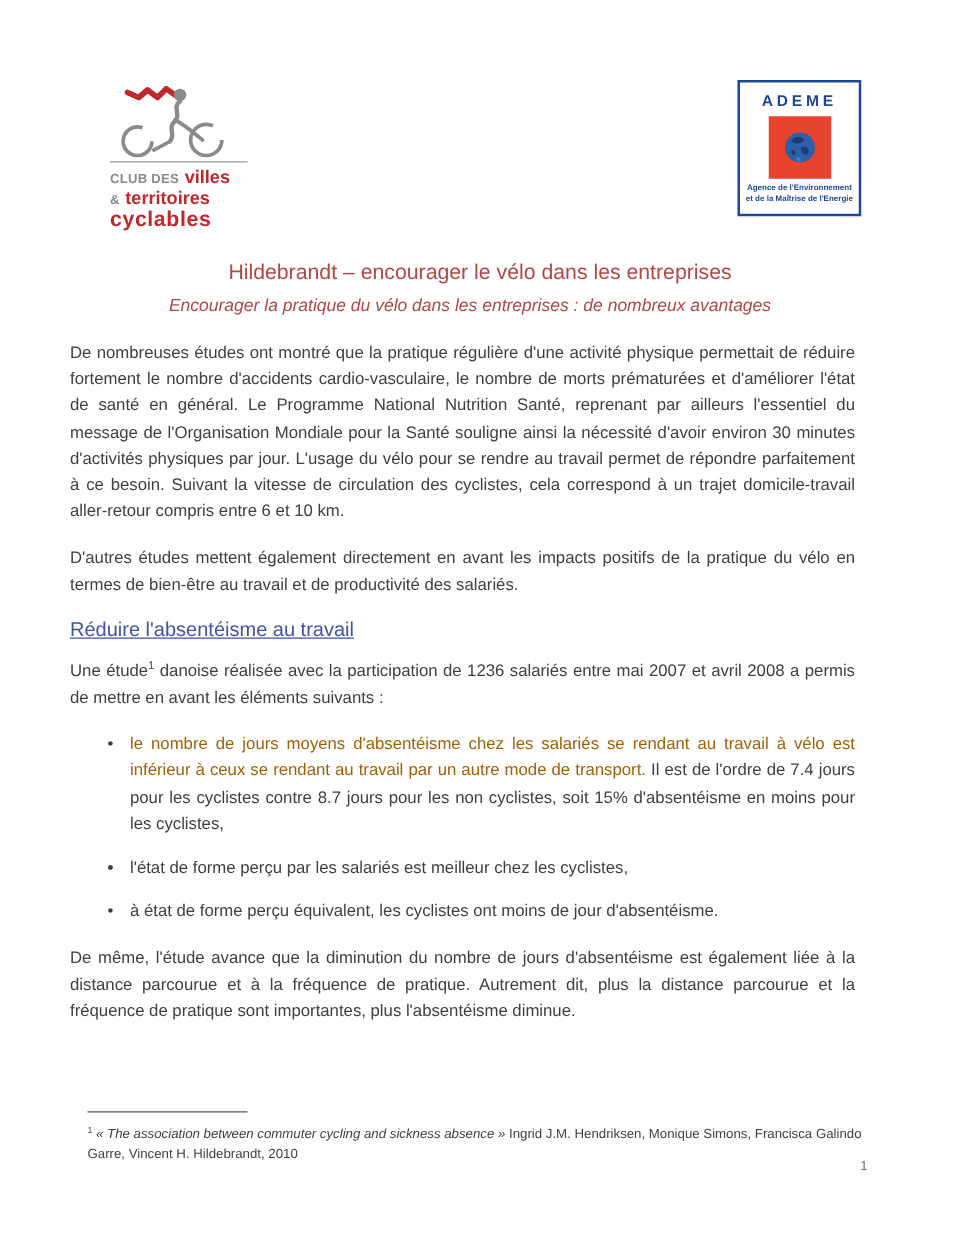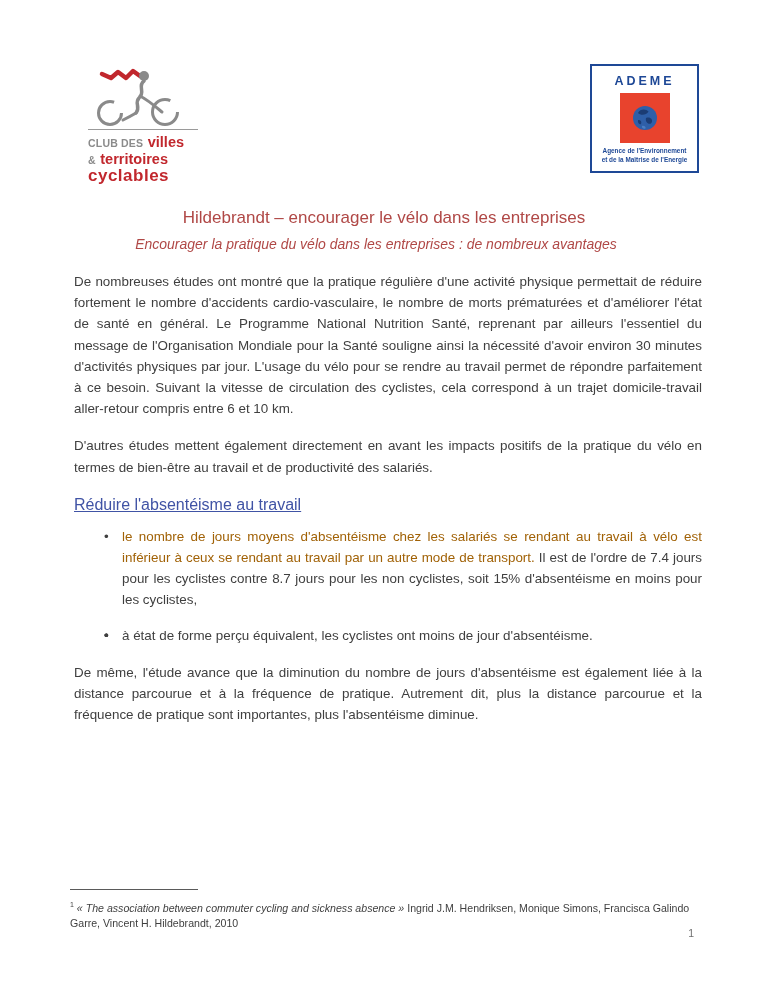--- a/index.html
+++ b/index.html
@@ -18,21 +18,21 @@
   .club-logo { position: absolute; left: 88px; top: 66px; width: 118px; }
   .club-logo svg { display: block; }
   .club-rule { width: 110px; height: 1px; background: #9a9a9a; margin: 3px 0 4px 0; }
   .club-lines { line-height: 15px; white-space: nowrap; }
   .club-gray { color: #8b8b8b; font-size: 10.5px; font-weight: 600; letter-spacing: 0.2px; }
   .club-red  { color: #c1272d; font-size: 14.5px; font-weight: bold; }
   .club-red-big { color: #c1272d; font-size: 17px; font-weight: bold; letter-spacing: 0.5px; }
 
   .ademe-logo {
     position: absolute; left: 590px; top: 64px;
-    width: 109px; height: 109px;
+    width: 99px; height: 109px;
     border: 2px solid #1e4896;
     background: #ffffff;
     box-sizing: border-box;
   }
   .ademe-name {
     margin-top: 8px; text-align: center;
     color: #1e4896; font-weight: bold; font-size: 12.5px; letter-spacing: 3px;
   }
   .ademe-square {
     width: 50px; height: 50px; margin: 5px auto 4px auto;
@@ -51,21 +51,21 @@
     color: #b04846; font-size: 17px; font-weight: 400;
   }
   .doc-subtitle {
     position: absolute; left: 0; right: 16px; top: 236px;
     text-align: center;
     color: #b04846; font-size: 14px; font-style: italic; font-weight: 400;
   }
 
   
   .content {
-    position: absolute; left: 74px; top: 271px; width: 628px;
+    position: absolute; left: 56px; top: 271px; width: 628px;
     font-size: 13.4px; line-height: 21.2px;
     text-align: justify;
     color: #3f3f3f;
   }
   .content p { margin: 0 0 16px 0; }
   .section-heading {
     color: #4053a5; font-size: 16px; font-weight: 400;
     margin: 10px 0 10px 0; line-height: 22px;
     text-align: left;
     text-decoration: underline;
@@ -139,30 +139,31 @@
 
   <div class="doc-title">Hildebrandt – encourager le vélo dans les entreprises</div>
   <div class="doc-subtitle">Encourager la pratique du vélo dans les entreprises : de nombreux avantages</div>
 
   <div class="content">
     <p>De nombreuses études ont montré que la pratique régulière d'une activité physique permettait de réduire fortement le nombre d'accidents cardio-vasculaire, le nombre de morts prématurées et d'améliorer l'état de santé en général. Le Programme National Nutrition Santé, reprenant par ailleurs l'essentiel du message de l'Organisation Mondiale pour la Santé souligne ainsi la nécessité d'avoir environ 30 minutes d'activités physiques par jour. L'usage du vélo pour se rendre au travail permet de répondre parfaitement à ce besoin. Suivant la vitesse de circulation des cyclistes, cela correspond à un trajet domicile-travail aller-retour compris entre 6 et 10 km.</p>
     <p>D'autres études mettent également directement en avant les impacts positifs de la pratique du vélo en termes de bien-être au travail et de productivité des salariés.</p>
 
     <h2 class="section-heading">Réduire l'absentéisme au travail</h2>
 
+    <p><span>Une étude</span><sup class="ref">1</sup><span> danoise réalisée avec la participation de 1236 salariés entre mai 2007 et avril 2008 a permis de mettre en avant les éléments suivants :</span></p>
 
     <ul class="points">
       <li>
         <span class="bullet-dot">•</span><span class="hl">le nombre de jours moyens d'absentéisme chez les salariés se rendant au travail à vélo est inférieur à ceux se rendant au travail par un autre mode de transport.</span><span> Il est de l'ordre de 7.4 jours pour les cyclistes contre 8.7 jours pour les non cyclistes, soit 15% d'absentéisme en moins pour les cyclistes,</span>
       </li>
       <li>
         <span class="bullet-dot">•</span>
       </li>
       <li>
-        <span class="bullet-dot">•</span>
+        <span class="bullet-dot">•</span><span>l'état de forme perçu par les salariés est meilleur chez les cyclistes,</span>
       </li>
       <li>
         <span class="bullet-dot">•</span><span>à état de forme perçu équivalent, les cyclistes ont moins de jour d'absentéisme.</span>
       </li>
     </ul>
 
     <p>De même, l'étude avance que la diminution du nombre de jours d'absentéisme est également liée à la distance parcourue et à la fréquence de pratique. Autrement dit, plus la distance parcourue et la fréquence de pratique sont importantes, plus l'absentéisme diminue.</p>
   </div>
 
   <div class="footnote">

